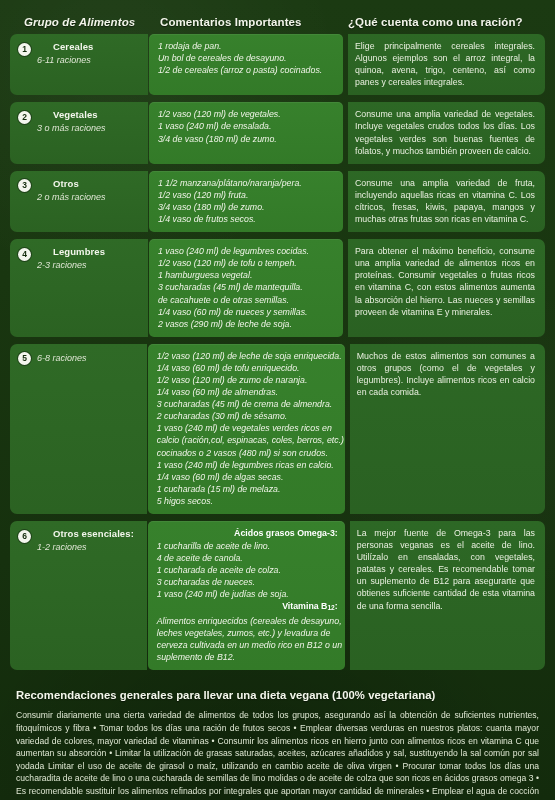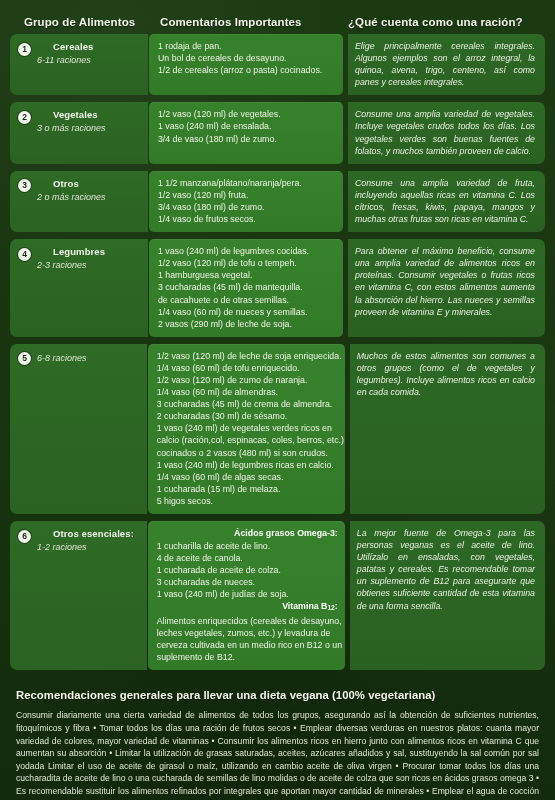--- a/index.html
+++ b/index.html
@@ -32,21 +32,21 @@
     display: flex;
     padding: 16px 0 6px 0;
   }
   .head .h-col {
     font-size: 11.5px;
     font-weight: bold;
     letter-spacing: 0.1px;
     color: #f2f5ea;
     text-shadow: 0 1px 1px rgba(0,0,0,0.5);
   }
-  .c-left   { width: 140px; padding-left: 14px; }
+  .c-left   { width: 140px; padding-left: 14px; font-style: italic; }
   .c-mid    { width: 197px; padding-left: 10px; }
   .c-right  { width: 188px; padding-left: 10px; }
 
   
   .rows { display: flex; flex-direction: column; gap: 7px; }
 
   .row {
     display: flex;
     align-items: stretch;
     position: relative;
@@ -99,39 +99,39 @@
     border-radius: 5px;
     padding: 6px 7px 7px 9px;
     margin-left: 1px;
     box-shadow: inset 0 1px 0 rgba(255,255,255,0.06);
   }
   .cell-mid .line {
     font-size: 8.8px;
     line-height: 12.1px;
     color: #f0f4e8;
     white-space: nowrap;
+    font-style: italic;
   }
   .cell-mid .sub-h {
     font-size: 8.8px;
     line-height: 12.6px;
     font-weight: bold;
     color: #ffffff;
     white-space: nowrap;
     text-align: right;
   }
 
   
   .cell-right {
     width: 200px;
     background: linear-gradient(180deg, #2d6825 0%, #2a6122 100%);
     border-radius: 0 7px 7px 0;
     padding: 6px 10px 7px 7px;
     margin-left: 5px;
     flex: 1 1 auto;
-    font-style: italic;
   }
   .cell-right p {
     font-size: 8.8px;
     line-height: 12.1px;
     color: #eaf0e0;
     text-align: justify;
     hyphens: manual;
   }
 
   

